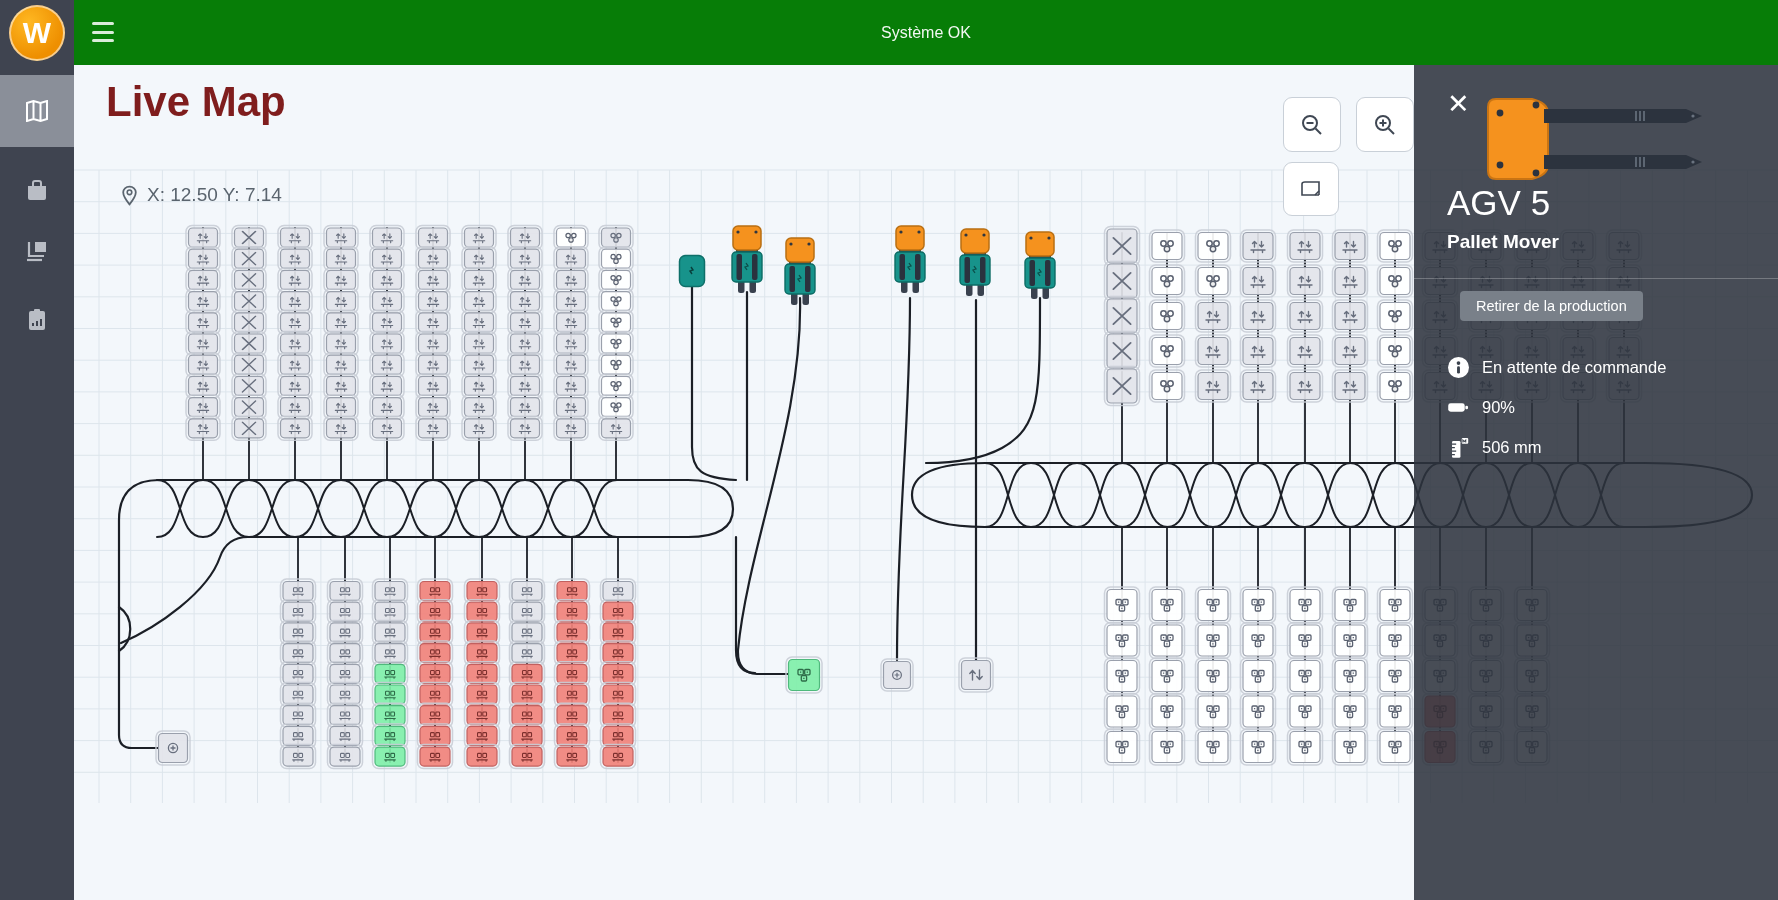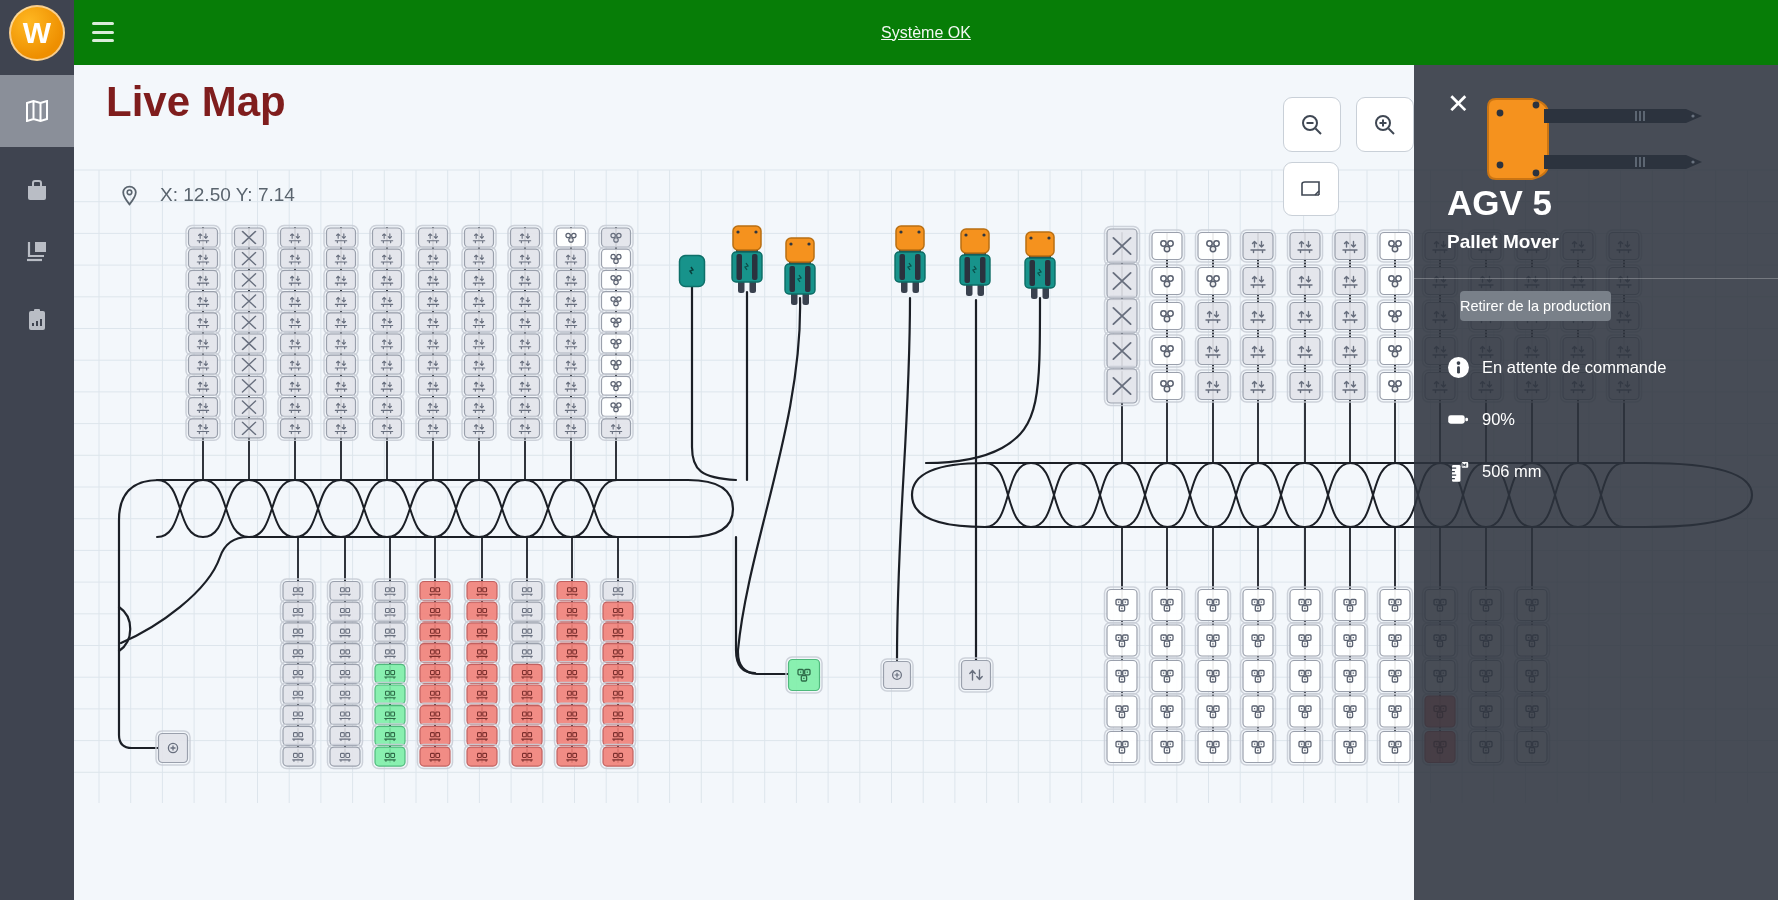--- a/index.html
+++ b/index.html
@@ -3,39 +3,39 @@
 <meta charset="utf-8">
 <style>
   html,body{margin:0;padding:0;background:#ffffff;font-family:"Liberation Sans","DejaVu Sans",sans-serif;}
   #app{position:relative;width:1778px;height:900px;overflow:hidden;background:#f3f7fb;}
   
   #header{position:absolute;left:0;top:0;width:1778px;height:65px;background:#077d07;z-index:30;}
   #logo-box{position:absolute;left:0;top:0;width:74px;height:65px;background:#3f4450;display:flex;align-items:center;justify-content:center;}
   #logo-circle{width:56px;height:56px;border-radius:50%;background:radial-gradient(circle at 35% 30%, #ffb822, #ee8f00 70%);border:2px solid rgba(255,255,255,.55);box-sizing:border-box;display:flex;align-items:center;justify-content:center;color:#fff;font-weight:700;font-size:30px;}
   #hamburger{position:absolute;left:92px;top:22px;width:22px;height:20px;display:flex;flex-direction:column;justify-content:space-between;cursor:pointer;}
   #hamburger span{display:block;height:3px;border-radius:2px;background:rgba(255,255,255,.85);}
-  #sys-status{position:absolute;left:74px;right:0;top:0;height:65px;display:flex;align-items:center;justify-content:center;color:#f2f8f2;font-size:16px;text-decoration:underline;}
+  #sys-status{position:absolute;left:74px;right:0;top:0;height:65px;display:flex;align-items:center;justify-content:center;color:#f2f8f2;font-size:16px;}
   
   #sidebar{position:absolute;left:0;top:65px;width:74px;height:835px;background:#3f4450;z-index:25;}
   .side-item{position:absolute;left:0;width:74px;height:72px;display:flex;align-items:center;justify-content:center;cursor:pointer;color:#b9bdc5;}
   .side-item.active{background:#8a8f99;color:#ffffff;}
   
   #map-svg{position:absolute;left:0;top:0;z-index:1;}
   #page-title{position:absolute;left:106px;top:78px;font-size:42px;font-weight:700;color:#7f1d1d;z-index:5;}
-  #coord-label{position:absolute;left:121px;top:184px;display:flex;align-items:center;gap:22px;color:#5a646e;font-size:19px;z-index:5;text-align:center;}
+  #coord-label{position:absolute;left:121px;top:184px;display:flex;align-items:center;gap:9px;color:#5a646e;font-size:19px;z-index:5;text-align:center;}
   .zoombtn{position:absolute;width:58px;height:55px;background:#ffffff;border:1px solid #c9d0d8;border-radius:9px;display:flex;align-items:center;justify-content:center;cursor:pointer;z-index:6;box-sizing:border-box;}
   
   #panel{position:absolute;left:1414px;top:65px;width:364px;height:835px;background:rgba(45,51,61,0.87);z-index:20;color:#fff;}
   #panel-close{position:absolute;left:33px;top:26px;font-size:27px;color:#fff;cursor:pointer;line-height:1;}
   #panel-agv-img{position:absolute;left:72px;top:28px;}
-  #panel-name{position:absolute;left:33px;top:118px;font-size:35px;font-weight:700;}
+  #panel-name{position:absolute;left:33px;top:118px;font-size:35px;font-weight:400;}
   #panel-type{position:absolute;left:33px;top:166px;font-size:19px;font-weight:700;}
   #panel-divider{position:absolute;left:0;top:213px;width:364px;height:1px;background:rgba(255,255,255,.25);}
-  #panel-action{position:absolute;left:46px;top:226px;background:#798089;color:#fff;border:none;border-radius:4px;font-size:14.5px;padding:7px 0;cursor:pointer;font-family:inherit;}
-  #panel-stats{position:absolute;left:33px;top:287px;right:14px;display:flex;flex-direction:column;gap:21px;}
+  #panel-action{position:absolute;left:46px;top:226px;background:#798089;color:#fff;border:none;border-radius:4px;font-size:14.5px;padding:7px 16px;cursor:pointer;font-family:inherit;}
+  #panel-stats{position:absolute;left:33px;top:287px;right:14px;display:flex;flex-direction:column;gap:9px;}
   .stat-row{display:flex;align-items:center;gap:13px;height:31px;}
   .stat-ic{width:22px;height:22px;flex:0 0 22px;display:flex;align-items:center;justify-content:center;}
   .stat-text{font-size:16.5px;color:#fff;white-space:nowrap;}
 </style>
 </head>
 <body>
 
 <div id="app">
 
   <svg id="map-svg" width="1778" height="900" viewBox="0 0 1778 900">

